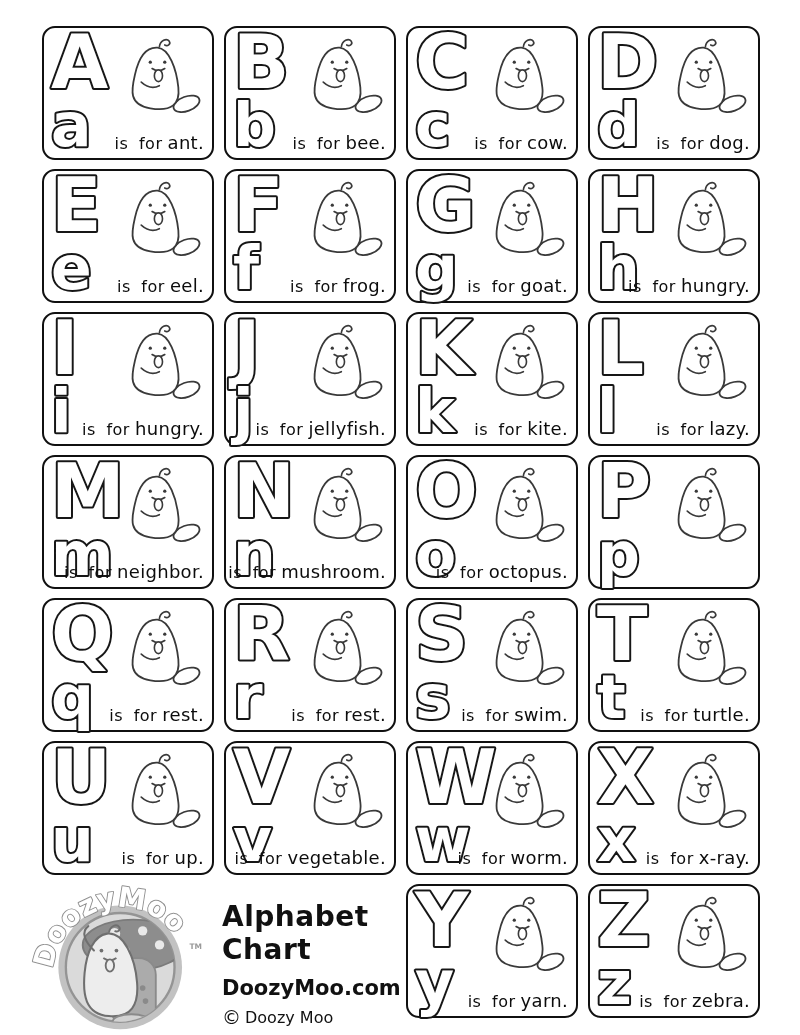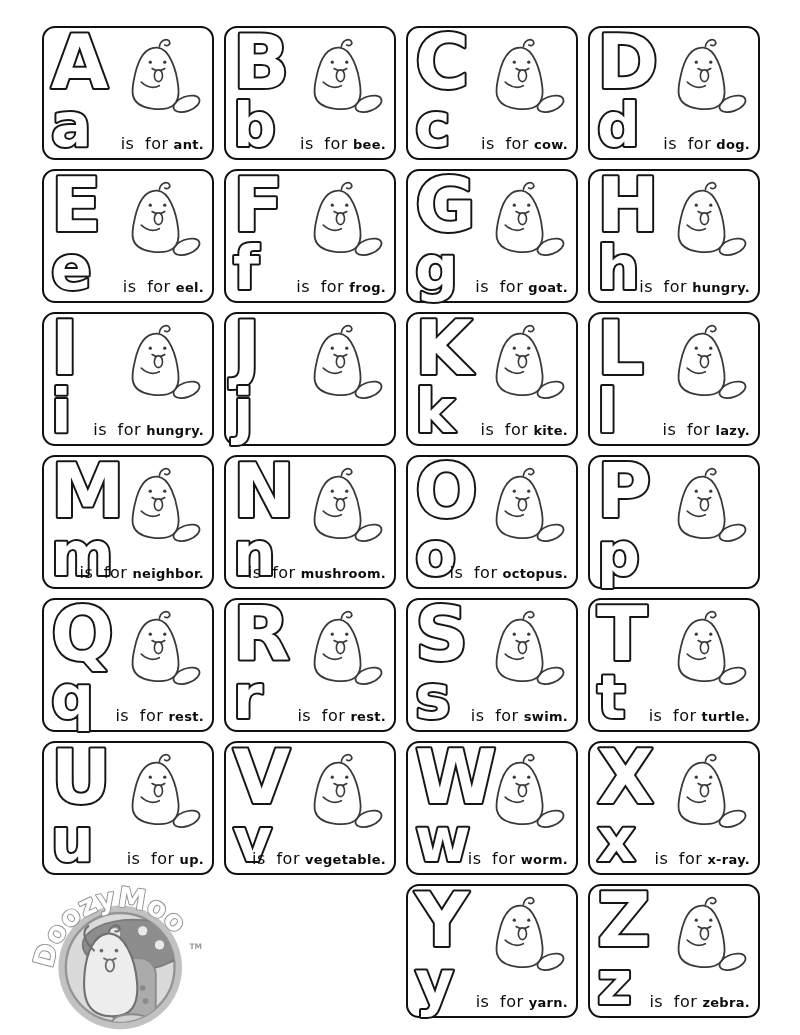--- a/index.html
+++ b/index.html
@@ -17,21 +17,21 @@
   .lt{font-family:"DejaVu Sans",sans-serif;font-weight:bold;fill:#ffffff;
       stroke:#161616;stroke-width:4;stroke-linejoin:round;paint-order:stroke;}
   .lt.upper{font-size:74px;}
   .lt.lower{font-size:60px;}
 
   .illus{position:absolute;right:8px;top:7px;width:102px;height:86px;overflow:visible;}
 
   .caption{position:absolute;bottom:5px;right:8px;z-index:3;white-space:nowrap;
            font-family:"DejaVu Sans",sans-serif;color:#0c0c0c;}
   .caption .prefix{font-size:16px;font-weight:500;word-spacing:5px;letter-spacing:.5px;margin-top:14px;}
-  .caption .word{font-size:13px;font-weight:bold;letter-spacing:.3px;}
+  .caption .word{font-size:18px;font-weight:normal;letter-spacing:.3px;}
 
   .footer-cell{grid-column:1 / span 2;position:relative;display:flex;align-items:flex-start;}
   .logo-svg{width:178px;height:152px;flex:0 0 auto;overflow:visible;margin-left:-8px;margin-top:-2px;}
   .brand-text{padding-top:16px;padding-left:10px;}
   .brand-title{font-size:28px;font-weight:600;letter-spacing:.5px;}
   .brand-site{font-size:21px;font-weight:600;margin-top:10px;}
   .brand-copy{font-size:16px;margin-top:6px;}
   .brand-copy .csym{font-size:19px;vertical-align:-1px;margin-right:4px;}
 
   .hidden-defs{position:absolute;width:0;height:0;overflow:hidden;}
@@ -177,20 +177,24 @@
     </div>
   </div>
     <div class="card">
     <svg class="letters" viewBox="0 0 72 134">
       <text class="lt upper" x="2" y="60">J</text>
       <text class="lt lower" x="2" y="118">j</text>
     </svg>
     <svg class="illus" viewBox="0 0 110 95">
       <use href="#walrus-shape"></use>
     </svg>
+    <div class="caption">
+      <span class="prefix">is for</span>
+      <span class="word">jellyfish.</span>
+    </div>
   </div>
     <div class="card">
     <svg class="letters" viewBox="0 0 72 134">
       <text class="lt upper" x="2" y="60">K</text>
       <text class="lt lower" x="2" y="118">k</text>
     </svg>
     <svg class="illus" viewBox="0 0 110 95">
       <use href="#walrus-shape"></use>
     </svg>
     <div class="caption">
@@ -389,20 +393,25 @@
         <path d="M74,80 q7,5 14,0" fill="none" stroke="#6f6f6f" stroke-width="2"></path>
         <ellipse cx="81" cy="88" rx="4.5" ry="6.5" fill="#ededed" stroke="#6f6f6f" stroke-width="2"></ellipse>
         <ellipse cx="104" cy="148" rx="20" ry="8" fill="#d2d2d2" stroke="#8a8a8a" stroke-width="2"></ellipse>
       </g>
       <path id="dm-arc" d="M20,98 A72,72 0 0 1 164,98" fill="none"></path>
       <text class="arch-text">
         <textPath href="#dm-arc" startOffset="6">DoozyMoo</textPath>
       </text>
       <text class="tm-text" x="166" y="70">TM</text>
     </svg>
+    <div class="brand-text">
+      <div class="brand-title">Alphabet Chart</div>
+      <div class="brand-site">DoozyMoo.com</div>
+      <div class="brand-copy"><span class="csym">©</span><span>Doozy Moo</span></div>
+    </div>
   </div>
 
 <div class="card">
     <svg class="letters" viewBox="0 0 72 134">
       <text class="lt upper" x="2" y="60">Y</text>
       <text class="lt lower" x="2" y="118">y</text>
     </svg>
     <svg class="illus" viewBox="0 0 110 95">
       <use href="#walrus-shape"></use>
     </svg>

